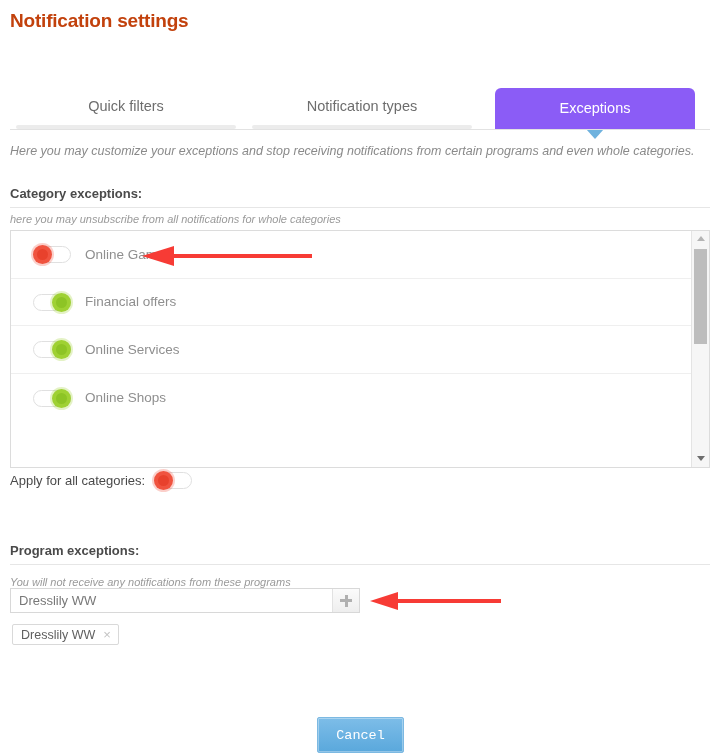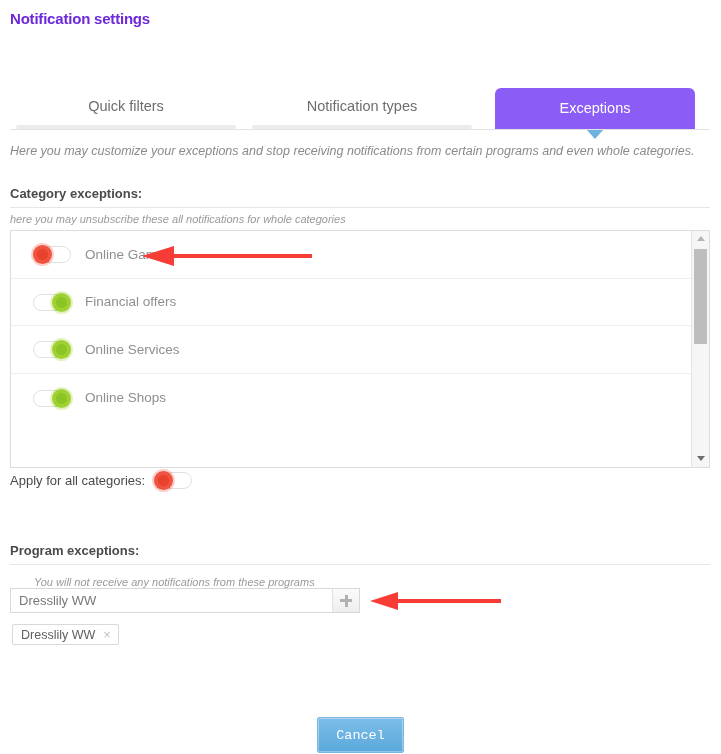--- a/index.html
+++ b/index.html
@@ -12,23 +12,23 @@
     position: relative;
     font-family: "Liberation Sans", sans-serif;
     color: #555;
     overflow: hidden;
   }
 
   
   .page-title {
     position: absolute;
     left: 10px; top: 10px;
-    font-size: 15px;
+    font-size: 19px;
     font-weight: bold;
-    color: #6d28d9;
+    color: #c2410c;
     letter-spacing: -0.2px;
   }
 
   
   .tabs {
     position: absolute;
     left: 10px; top: 88px;
     width: 700px; height: 44px;
   }
   .tab {
@@ -102,21 +102,21 @@
     font-size: 11px;
     font-style: italic;
     color: #9a9a9a;
   }
   #cat-heading { left: 10px; top: 186px; }
   #cat-rule    { top: 207px; }
   #cat-sub     { top: 213px; }
 
   #prog-heading { left: 10px; top: 543px; }
   #prog-rule    { top: 564px; }
-  #prog-sub     { top: 576px; margin-left: 24px; }
+  #prog-sub     { top: 576px; }
 
   
   .cat-box {
     position: absolute;
     left: 10px; top: 230px;
     width: 700px; height: 238px;
     border: 1px solid #dcdcdc;
     background: #fff;
     overflow: hidden;
   }
@@ -358,21 +358,21 @@
     <span>Exceptions</span>
     <span class="tab-pointer"></span>
   </div>
 </div>
 <div class="tabs-baseline"></div>
 
 <div class="intro-note">Here you may customize your exceptions and stop receiving notifications from certain programs and even whole categories.</div>
 
 <div class="section-heading" id="cat-heading">Category exceptions:</div>
 <div class="section-rule" id="cat-rule"></div>
-<div class="section-sub" id="cat-sub">here you may unsubscribe these all notifications for whole categories</div>
+<div class="section-sub" id="cat-sub">here you may unsubscribe from all notifications for whole categories</div>
 
 <div class="cat-box">
   <div class="cat-list">
 
     <div class="cat-row">
       <span class="switch off">
         <span class="track"></span>
         <span class="knob"></span>
       </span>
       <span class="cat-label">Online Games</span>

